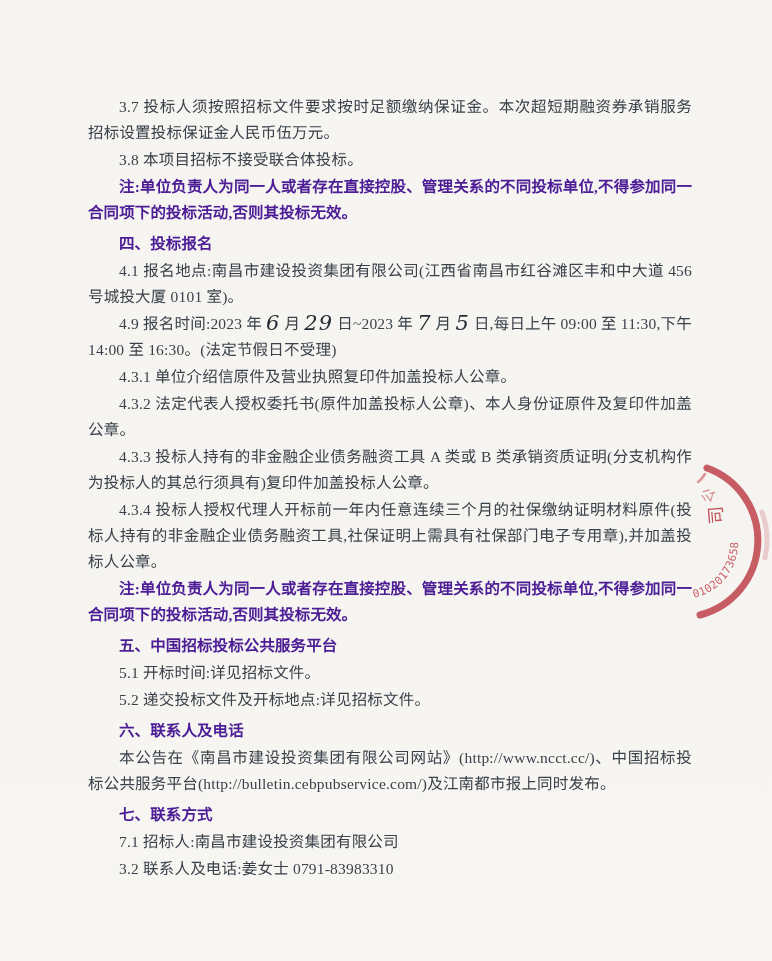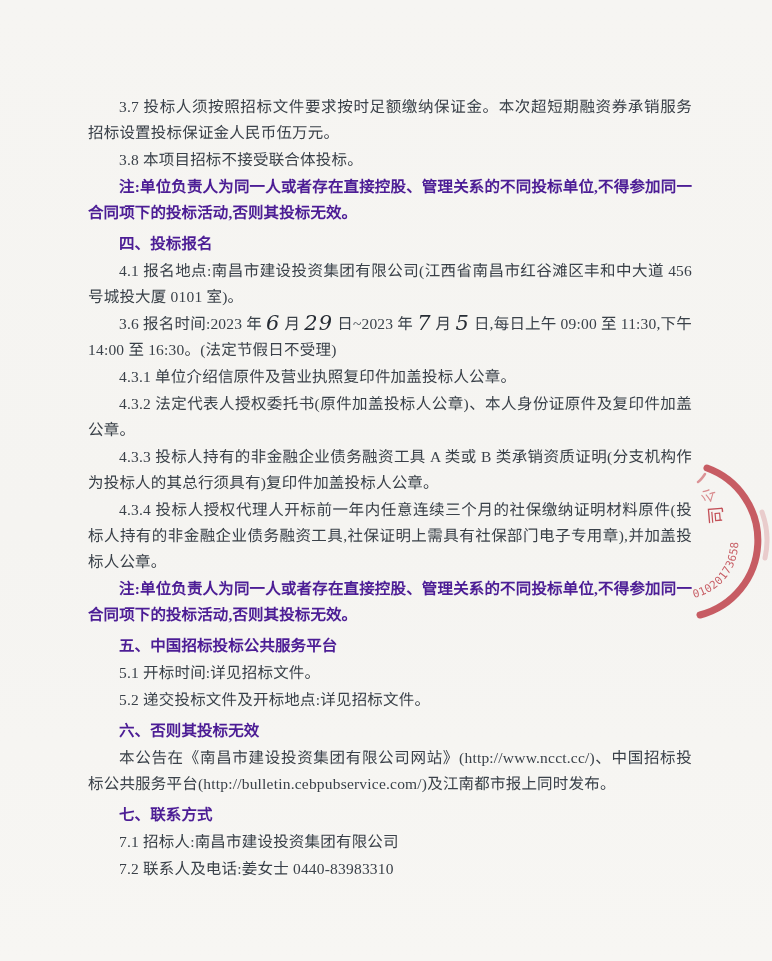--- a/index.html
+++ b/index.html
@@ -54,34 +54,34 @@
 </style>
 </head>
 <body>
 
 <div class="doc">
   <p class="para">3.7  投标人须按照招标文件要求按时足额缴纳保证金。本次超短期融资券承销服务招标设置投标保证金人民币伍万元。</p>
   <p class="para">3.8 本项目招标不接受联合体投标。</p>
   <p class="para bold">注:单位负责人为同一人或者存在直接控股、管理关系的不同投标单位,不得参加同一合同项下的投标活动,否则其投标无效。</p>
   <p class="para bold heading">四、投标报名</p>
   <p class="para">4.1 报名地点:南昌市建设投资集团有限公司(江西省南昌市红谷滩区丰和中大道 456 号城投大厦 0101 室)。</p>
-  <p class="para"><span>3.6 报名时间:2023 年 </span><span class="hw">6</span><span> 月 </span><span class="hw">29</span><span> 日~2023 年 </span><span class="hw">7</span><span> 月 </span><span class="hw">5</span><span> 日,每日上午 09:00 至 11:30,下午 14:00 至 16:30。(法定节假日不受理)</span></p>
+  <p class="para"><span>4.9 报名时间:2023 年 </span><span class="hw">6</span><span> 月 </span><span class="hw">29</span><span> 日~2023 年 </span><span class="hw">7</span><span> 月 </span><span class="hw">5</span><span> 日,每日上午 09:00 至 11:30,下午 14:00 至 16:30。(法定节假日不受理)</span></p>
   <p class="para">4.3.1 单位介绍信原件及营业执照复印件加盖投标人公章。</p>
   <p class="para">4.3.2 法定代表人授权委托书(原件加盖投标人公章)、本人身份证原件及复印件加盖公章。</p>
   <p class="para">4.3.3  投标人持有的非金融企业债务融资工具 A 类或 B 类承销资质证明(分支机构作为投标人的其总行须具有)复印件加盖投标人公章。</p>
   <p class="para">4.3.4  投标人授权代理人开标前一年内任意连续三个月的社保缴纳证明材料原件(投标人持有的非金融企业债务融资工具,社保证明上需具有社保部门电子专用章),并加盖投标人公章。</p>
   <p class="para bold">注:单位负责人为同一人或者存在直接控股、管理关系的不同投标单位,不得参加同一合同项下的投标活动,否则其投标无效。</p>
   <p class="para bold heading">五、中国招标投标公共服务平台</p>
   <p class="para">5.1 开标时间:详见招标文件。</p>
   <p class="para">5.2 递交投标文件及开标地点:详见招标文件。</p>
-  <p class="para bold heading">六、否则其投标无效</p>
+  <p class="para bold heading">六、联系人及电话</p>
   <p class="para">本公告在《南昌市建设投资集团有限公司网站》(http://www.ncct.cc/)、中国招标投标公共服务平台(http://bulletin.cebpubservice.com/)及江南都市报上同时发布。</p>
   <p class="para bold heading">七、联系方式</p>
   <p class="para">7.1 招标人:南昌市建设投资集团有限公司</p>
-  <p class="para">7.2 联系人及电话:姜女士 0440-83983310</p>
+  <p class="para">3.2 联系人及电话:姜女士 0791-83983310</p>
 </div>
 
 <div class="seal">
   <svg width="100" height="210" viewBox="0 0 100 210" xmlns="http://www.w3.org/2000/svg">
 
     <path d="M 35,28 A 77,77 0 0 1 28,175" fill="none" stroke="#c43a45" stroke-width="7" stroke-linecap="round" opacity="0.88"></path>
 
     <path d="M 90,72 A 82,82 0 0 1 93,118" fill="none" stroke="#e29aa0" stroke-width="5" stroke-linecap="round" opacity="0.45"></path>
 
     <defs>

